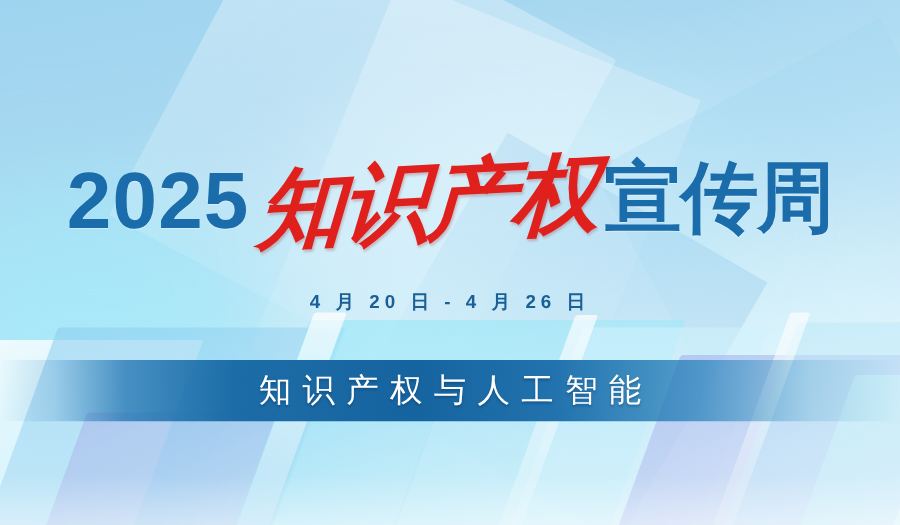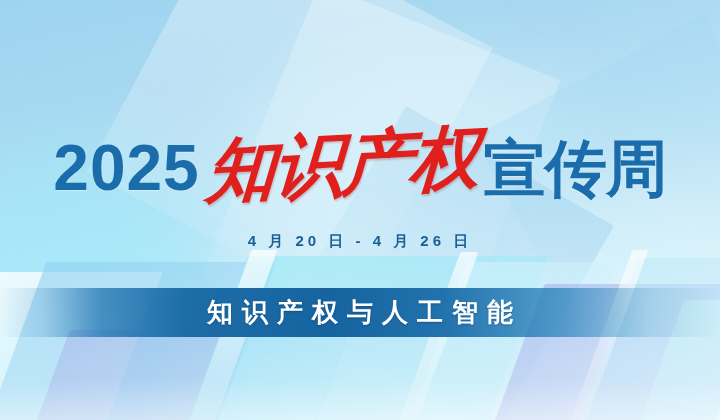--- a/index.html
+++ b/index.html
@@ -38,21 +38,21 @@
     pointer-events:none;
   }
 
   
   .title-row{
     position:absolute;
     left:0;right:0;
     top:128px;
     height:72px;
     display:flex;
-    align-items:flex-end;
+    align-items:flex-start;
     justify-content:center;
     white-space:nowrap;
     z-index:6;
   }
   .t-blue{
     color:#1b6cab;
     font-size:62px;
     font-weight:bold;
     letter-spacing:-1px;
     line-height:1;
@@ -110,21 +110,21 @@
   .bar-inner{
     position:absolute;
     inset:0;
     display:flex;
     align-items:center;
     justify-content:center;
   }
   .bar-text{
     color:#ffffff;
     font-size:26px;
-    font-weight:bold;
+    font-weight:normal;
     letter-spacing:9px;
     text-indent:9px;
     white-space:nowrap;
     text-shadow:0 1px 2px rgba(0,40,80,.35);
   }
 </style>
 </head>
 <body>
 
 <div id="poster">

